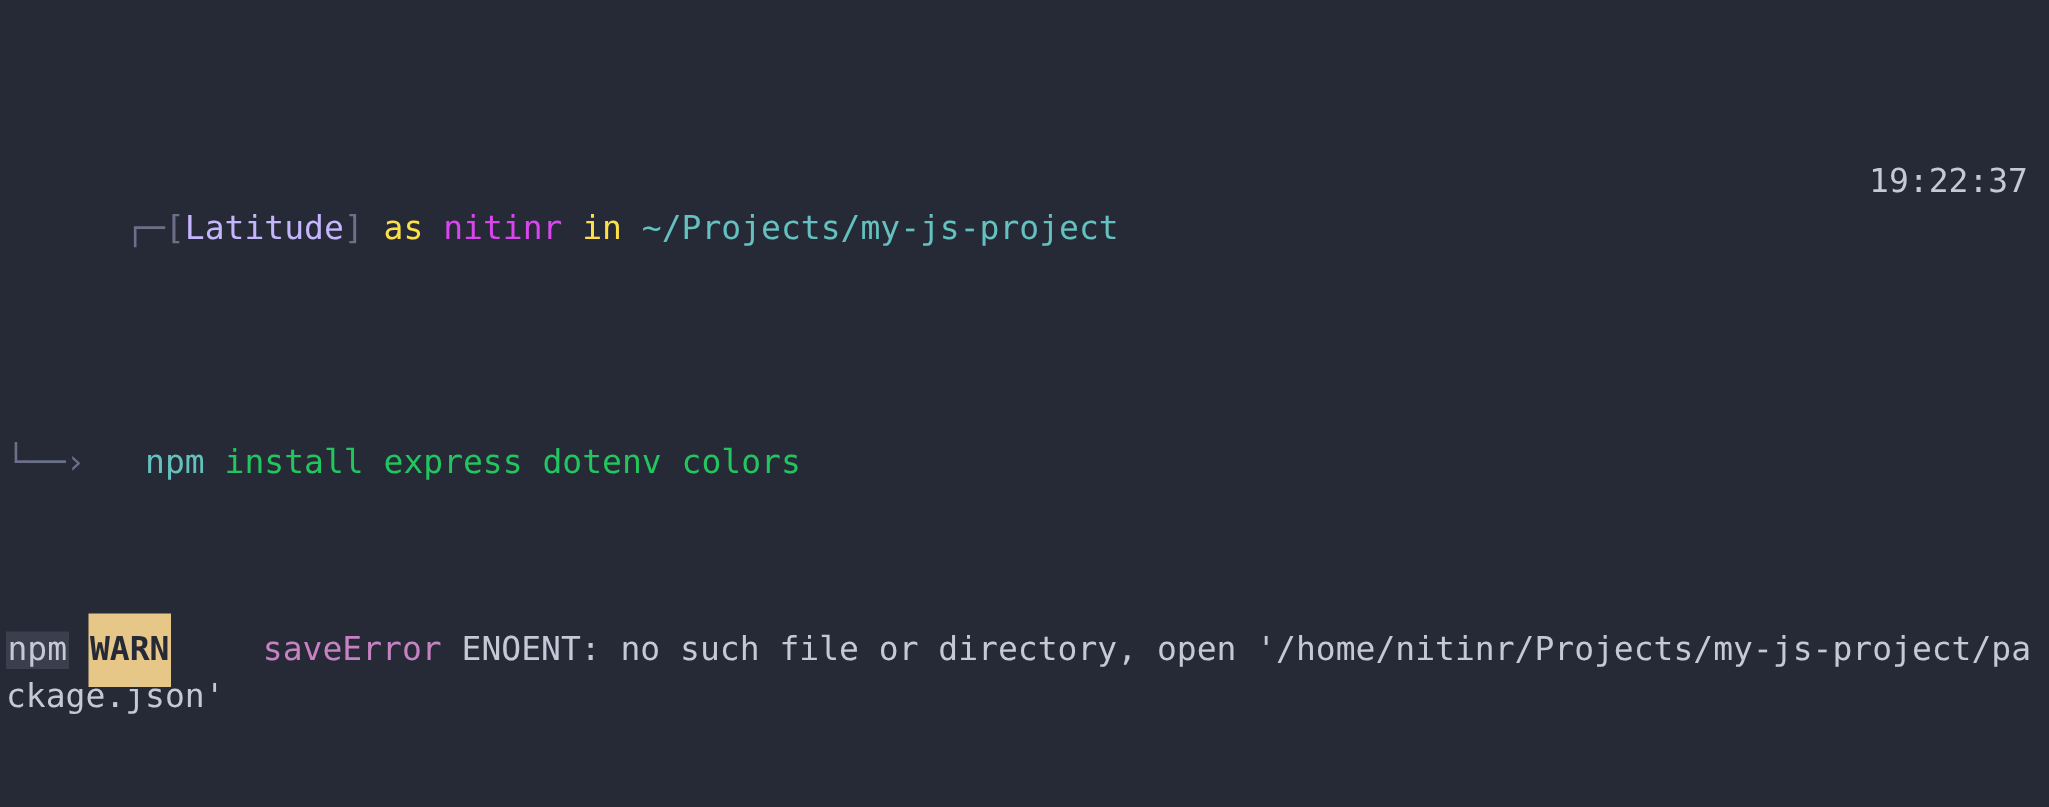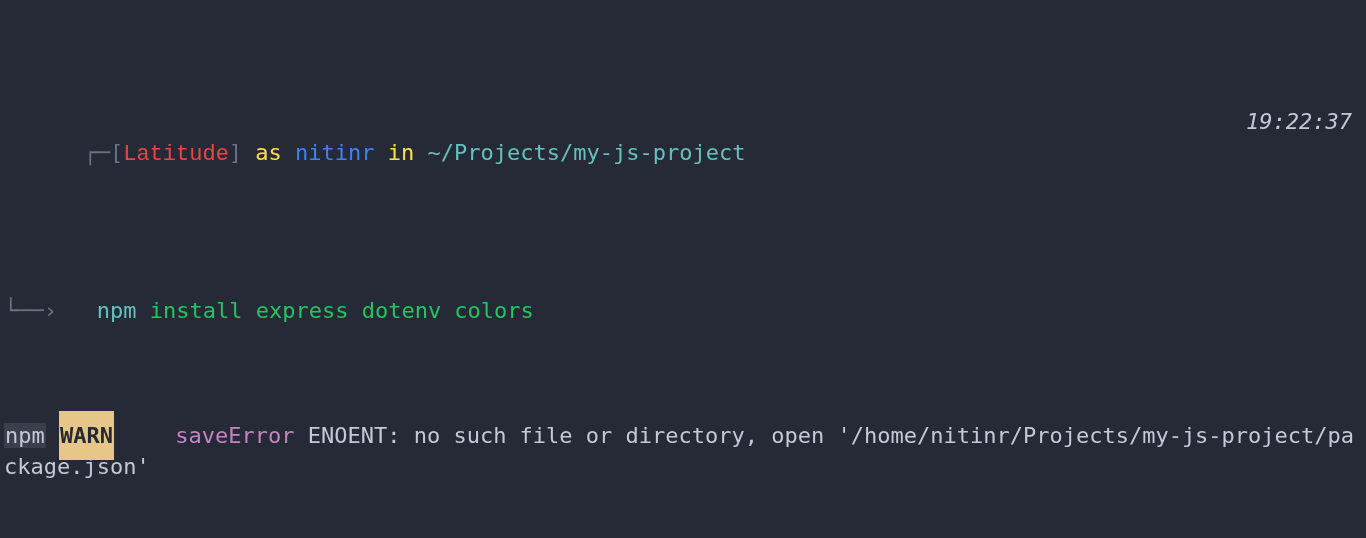--- a/index.html
+++ b/index.html
@@ -23,26 +23,25 @@
   .prompt-line {
     display: flex;
     justify-content: space-between;
     align-items: baseline;
   }
   .prompt-left { white-space: pre; }
   .prompt-time {
     color: #c5c8d6;
     white-space: pre;
     padding-right: 10px;
-    font-style: italic;
   }
   .bracket   { color: #6b7089; }
-  .host      { color: #ef4444; font-family: Liberation Mono, monospace; }
+  .host      { color: #c4b5fd; }
   .grey      { color: #fde047; }
-  .white     { color: #3b82f6; }
+  .white     { color: #d946ef; }
   .cyan      { color: #64c1bf; }
   .cmd       { color: #22c55e; }
   .npm-dark  { background: #3a3e4d; color: #c5c8d6; padding: 0 1px; }
   .warn-badge{ background: #e7c787; color: #262a36; font-weight: bold; padding: 12px 1px; }
   .saveerr   { color: #c682c2; margin-left: 48px; }
   .plain     { color: #c5c8d6; }
   .arrow-col { color: #6b7089; }
   .indent    { display:inline-block; }
 </style>
 </head>

